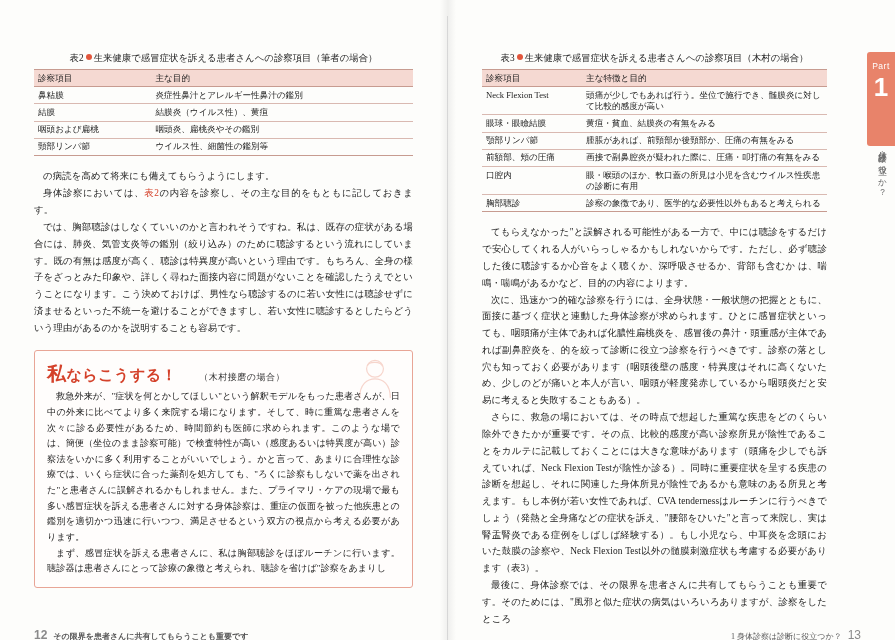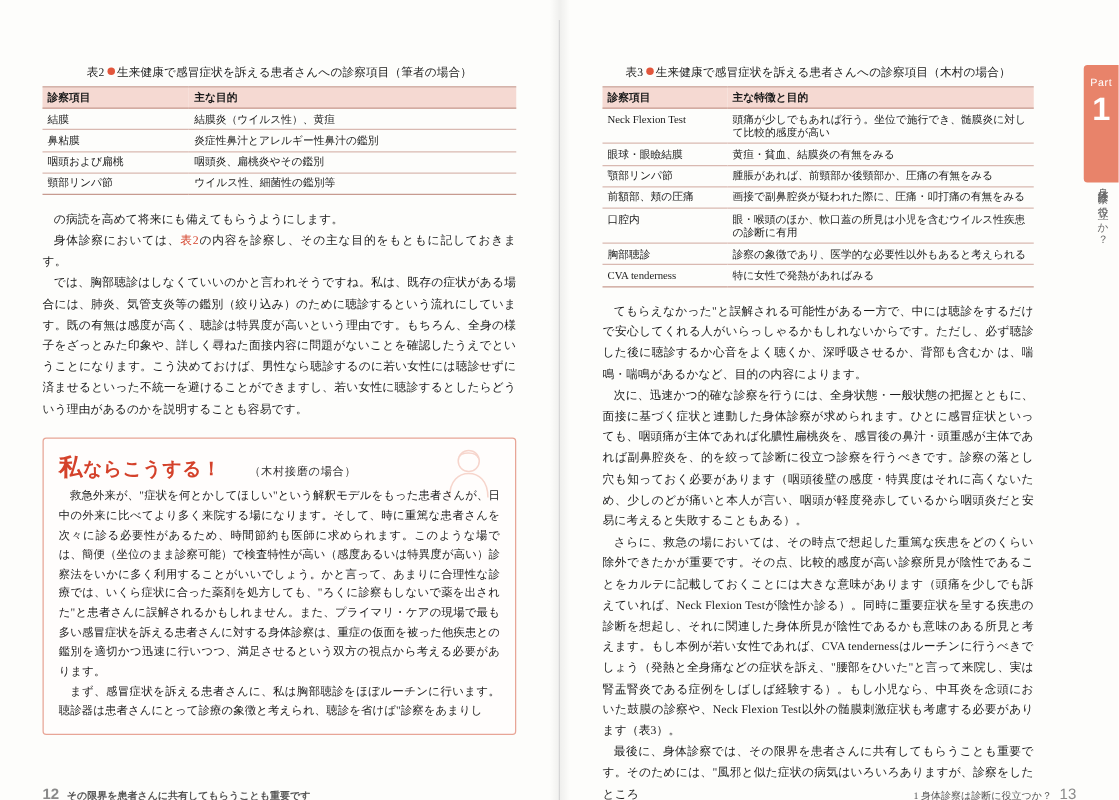--- a/index.html
+++ b/index.html
@@ -75,21 +75,21 @@
     border-top: 1px solid #d9b9b1;
     border-bottom: 1px solid #d9b9b1;
     padding: 2.6px 4px;
     text-align: left;
     vertical-align: top;
     line-height: 1.28;
     font-weight: normal;
   }
   table.doc-table thead th {
     background: #f5d9d2;
-    font-weight: bold;
+    font-weight: normal;
     border-top: 1.4px solid #c79b90;
     border-bottom: 1px solid #c79b90;
   }
   table.doc-table tbody tr:last-child td {
     border-bottom: 1.4px solid #c79b90;
   }
   .col-a { width: 31%; }
   .col-b { width: 69%; }
   .col-a3 { width: 29%; }
   .col-b3 { width: 71%; }
@@ -242,26 +242,26 @@
           <col class="col-b">
         </colgroup>
       <thead>
         <tr>
           <th>診察項目</th>
           <th>主な目的</th>
         </tr>
       </thead>
       <tbody>
         <tr>
+          <td>鼻粘膜</td>
+          <td>炎症性鼻汁とアレルギー性鼻汁の鑑別</td>
+        </tr>
+        <tr>
           <td>結膜</td>
           <td>結膜炎（ウイルス性）、黄疸</td>
-        </tr>
-        <tr>
-          <td>鼻粘膜</td>
-          <td>炎症性鼻汁とアレルギー性鼻汁の鑑別</td>
         </tr>
         <tr>
           <td>咽頭および扁桃</td>
           <td>咽頭炎、扁桃炎やその鑑別</td>
         </tr>
         <tr>
           <td>頸部リンパ節</td>
           <td>ウイルス性、細菌性の鑑別等</td>
         </tr>
       </tbody>
@@ -333,24 +333,20 @@
             <td>画接で副鼻腔炎が疑われた際に、圧痛・叩打痛の有無をみる</td>
           </tr>
           <tr>
             <td>口腔内</td>
             <td>眼・喉頭のほか、軟口蓋の所見は小児を含むウイルス性疾患の診断に有用</td>
           </tr>
           <tr>
             <td>胸部聴診</td>
             <td>診察の象徴であり、医学的な必要性以外もあると考えられる</td>
           </tr>
-          <tr>
-            <td>CVA tenderness</td>
-            <td>特に女性で発熱があればみる</td>
-          </tr>
         </tbody>
       </table>
 
       <div class="body-text">
         <p>てもらえなかった"と誤解される可能性がある一方で、中には聴診をするだけで安心してくれる人がいらっしゃるかもしれないからです。ただし、必ず聴診した後に聴診するか心音をよく聴くか、深呼吸させるか、背部も含むか  は、喘鳴・喘鳴があるかなど、目的の内容によります。</p>
         <p>次に、迅速かつ的確な診察を行うには、全身状態・一般状態の把握とともに、面接に基づく症状と連動した身体診察が求められます。ひとに感冒症状といっても、咽頭痛が主体であれば化膿性扁桃炎を、感冒後の鼻汁・頭重感が主体であれば副鼻腔炎を、的を絞って診断に役立つ診察を行うべきです。診察の落とし穴も知っておく必要があります（咽頭後壁の感度・特異度はそれに高くないため、少しのどが痛いと本人が言い、咽頭が軽度発赤しているから咽頭炎だと安易に考えると失敗することもある）。</p>
         <p>さらに、救急の場においては、その時点で想起した重篤な疾患をどのくらい除外できたかが重要です。その点、比較的感度が高い診察所見が陰性であることをカルテに記載しておくことには大きな意味があります（頭痛を少しでも訴えていれば、Neck Flexion Testが陰性か診る）。同時に重要症状を呈する疾患の診断を想起し、それに関連した身体所見が陰性であるかも意味のある所見と考えます。もし本例が若い女性であれば、CVA tendernessはルーチンに行うべきでしょう（発熱と全身痛などの症状を訴え、"腰部をひいた"と言って来院し、実は腎盂腎炎である症例をしばしば経験する）。もし小児なら、中耳炎を念頭においた鼓膜の診察や、Neck Flexion Test以外の髄膜刺激症状も考慮する必要があります（表3）。</p>
         <p>最後に、身体診察では、その限界を患者さんに共有してもらうことも重要です。そのためには、"風邪と似た症状の病気はいろいろありますが、診察をしたところ</p>
       </div>
     </div>

